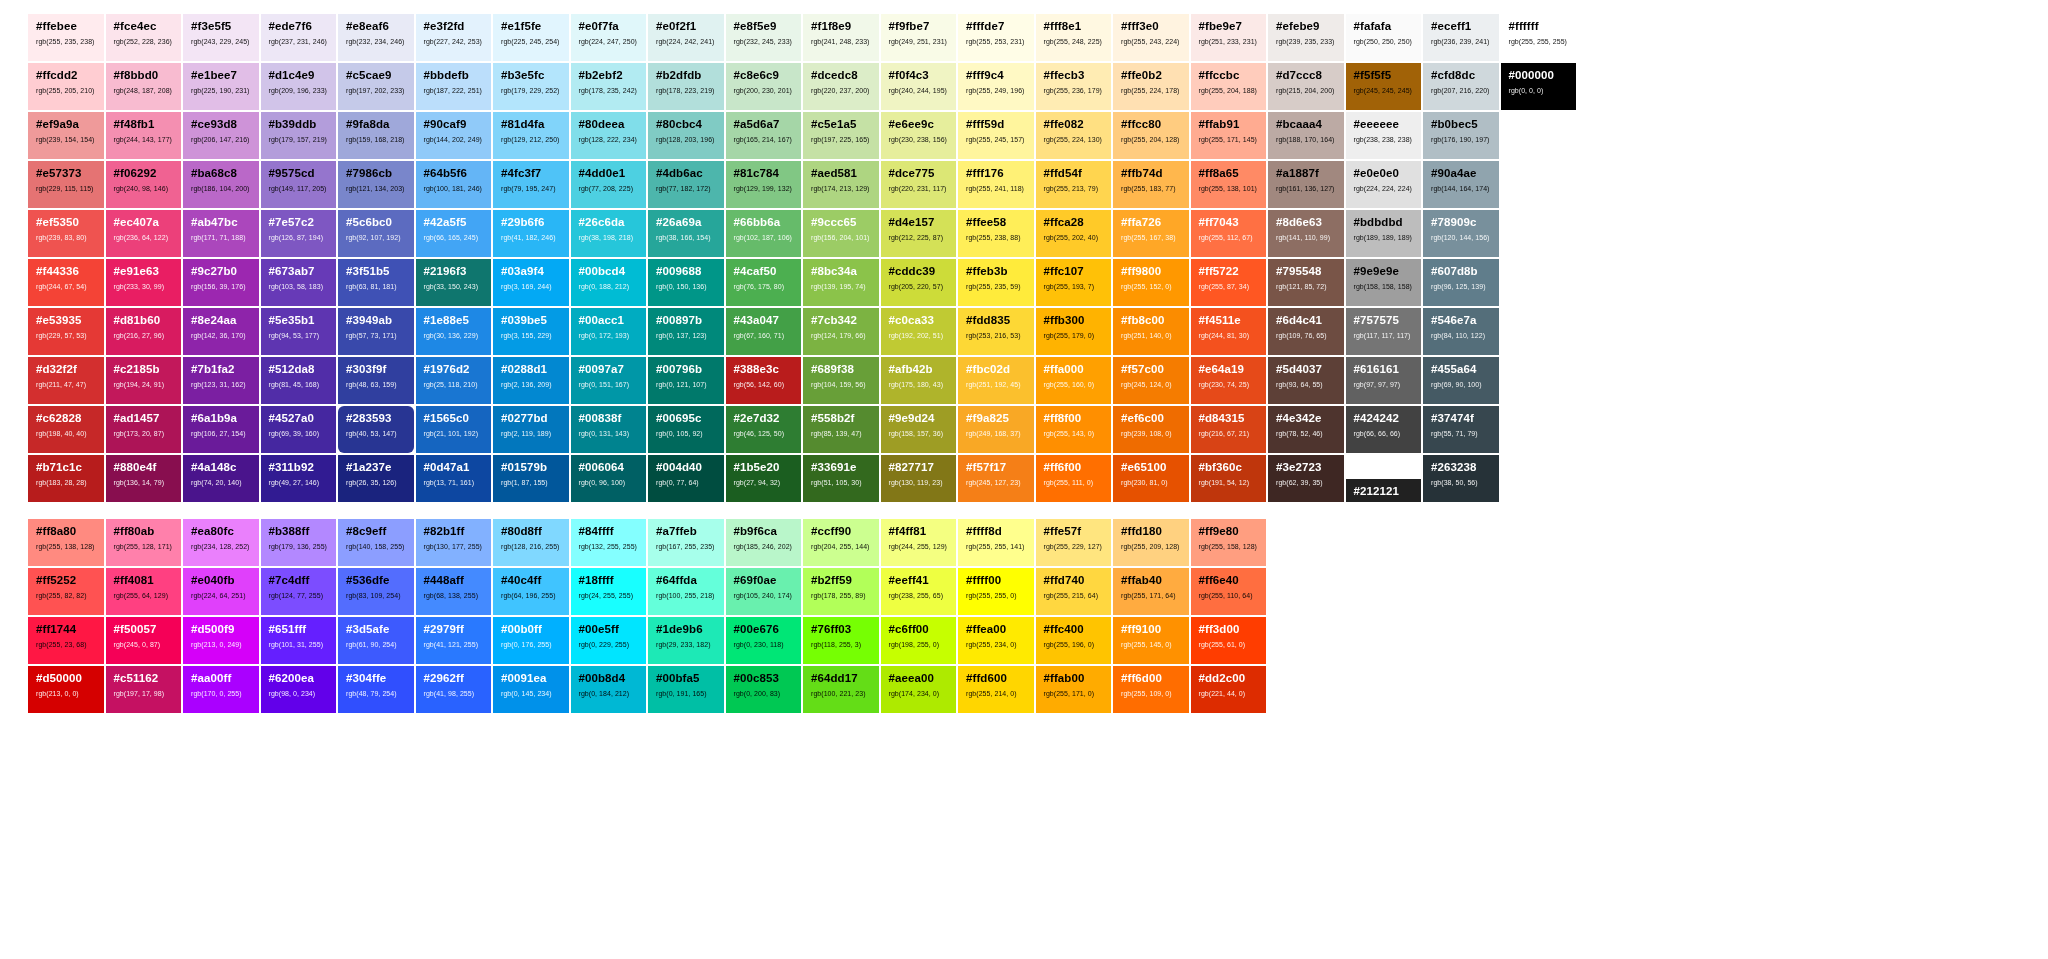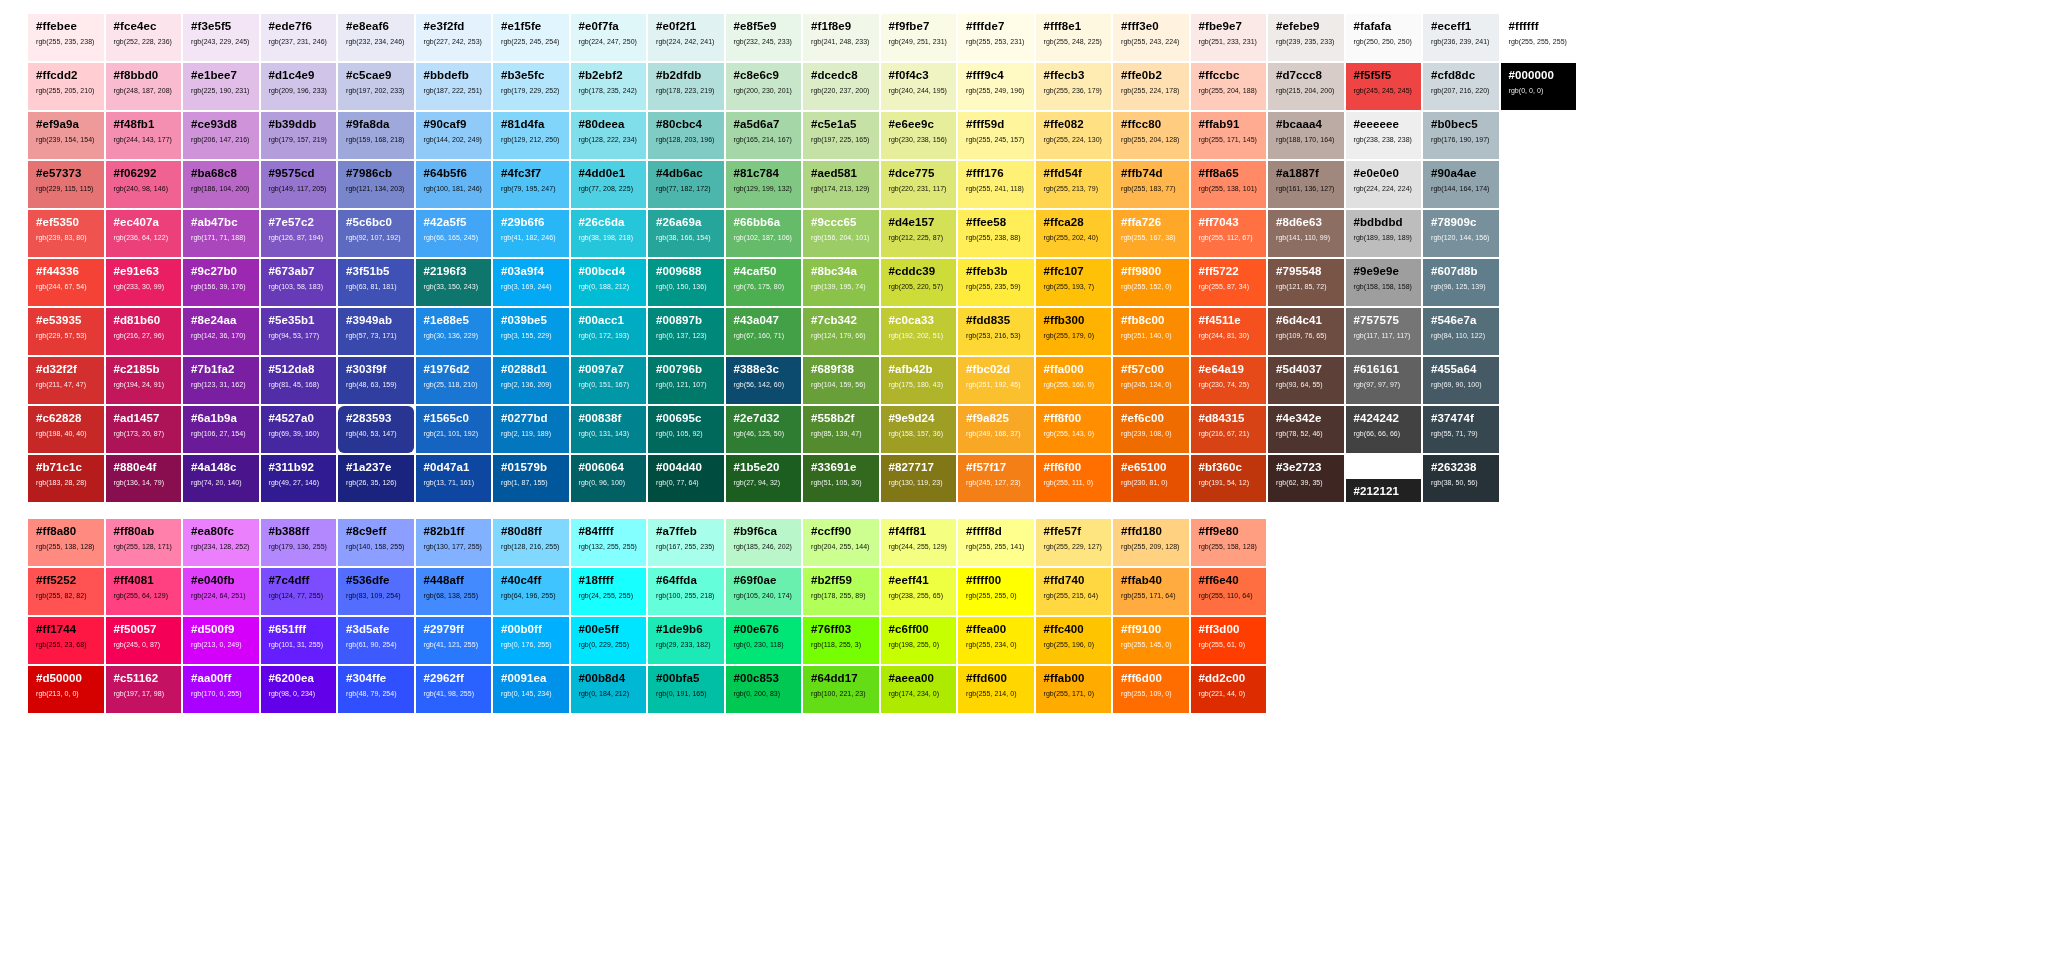--- a/index.html
+++ b/index.html
@@ -192,21 +192,21 @@
         <span class="rgb">rgb(255, 224, 178)</span>
       </div>
       <div class="swatch dark-text" style="background: rgb(255, 204, 188);">
         <span class="hex">#ffccbc</span>
         <span class="rgb">rgb(255, 204, 188)</span>
       </div>
       <div class="swatch dark-text" style="background: rgb(215, 204, 200);">
         <span class="hex">#d7ccc8</span>
         <span class="rgb">rgb(215, 204, 200)</span>
       </div>
-      <div class="swatch dark-text" style="background: #ef4444;">
+      <div class="swatch dark-text" style="background: #a16207;">
         <span class="hex">#f5f5f5</span>
         <span class="rgb">rgb(245, 245, 245)</span>
       </div>
       <div class="swatch dark-text" style="background: rgb(207, 216, 220);">
         <span class="hex">#cfd8dc</span>
         <span class="rgb">rgb(207, 216, 220)</span>
       </div>
       <div class="swatch light-text" style="background: rgb(0, 0, 0);">
         <span class="hex">#000000</span>
         <span class="rgb">rgb(0, 0, 0)</span>
@@ -625,21 +625,21 @@
         <span class="rgb">rgb(2, 136, 209)</span>
       </div>
       <div class="swatch light-text" style="background: rgb(0, 151, 167);">
         <span class="hex">#0097a7</span>
         <span class="rgb">rgb(0, 151, 167)</span>
       </div>
       <div class="swatch light-text" style="background: rgb(0, 121, 107);">
         <span class="hex">#00796b</span>
         <span class="rgb">rgb(0, 121, 107)</span>
       </div>
-      <div class="swatch light-text" style="background: #0c4a6e;">
+      <div class="swatch light-text" style="background: #b91c1c;">
         <span class="hex">#388e3c</span>
         <span class="rgb">rgb(56, 142, 60)</span>
       </div>
       <div class="swatch light-text" style="background: rgb(104, 159, 56);">
         <span class="hex">#689f38</span>
         <span class="rgb">rgb(104, 159, 56)</span>
       </div>
       <div class="swatch light-text" style="background: rgb(175, 180, 43);">
         <span class="hex">#afb42b</span>
         <span class="rgb">rgb(175, 180, 43)</span>

